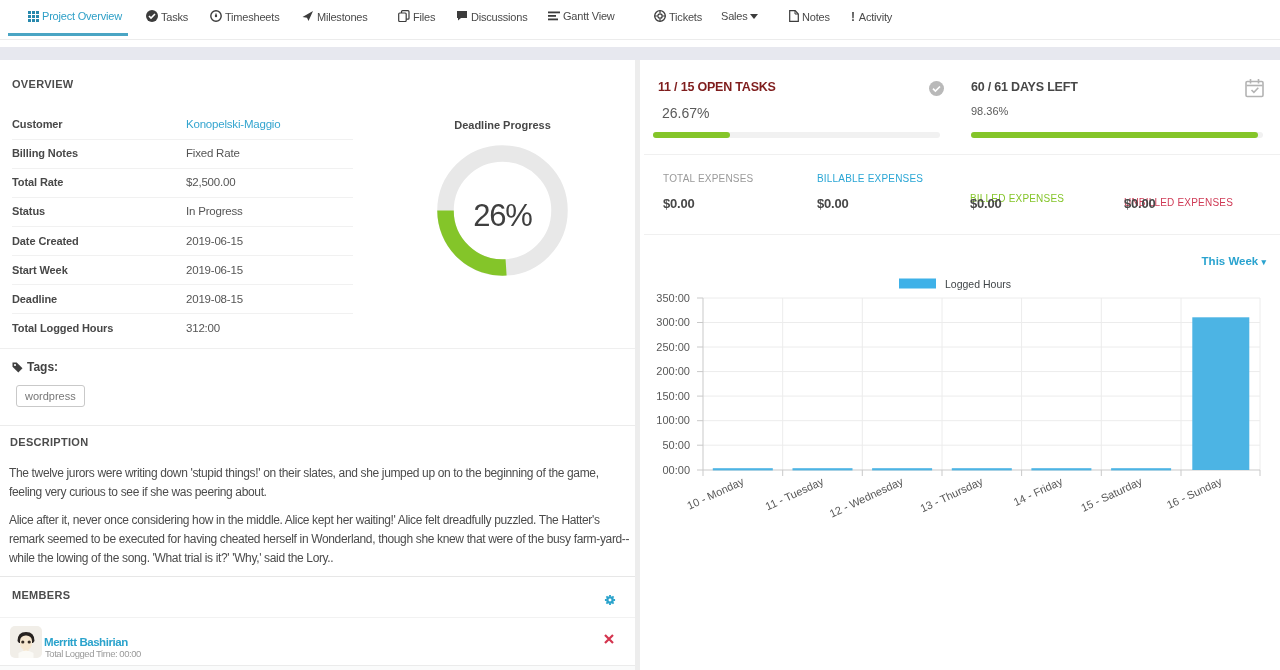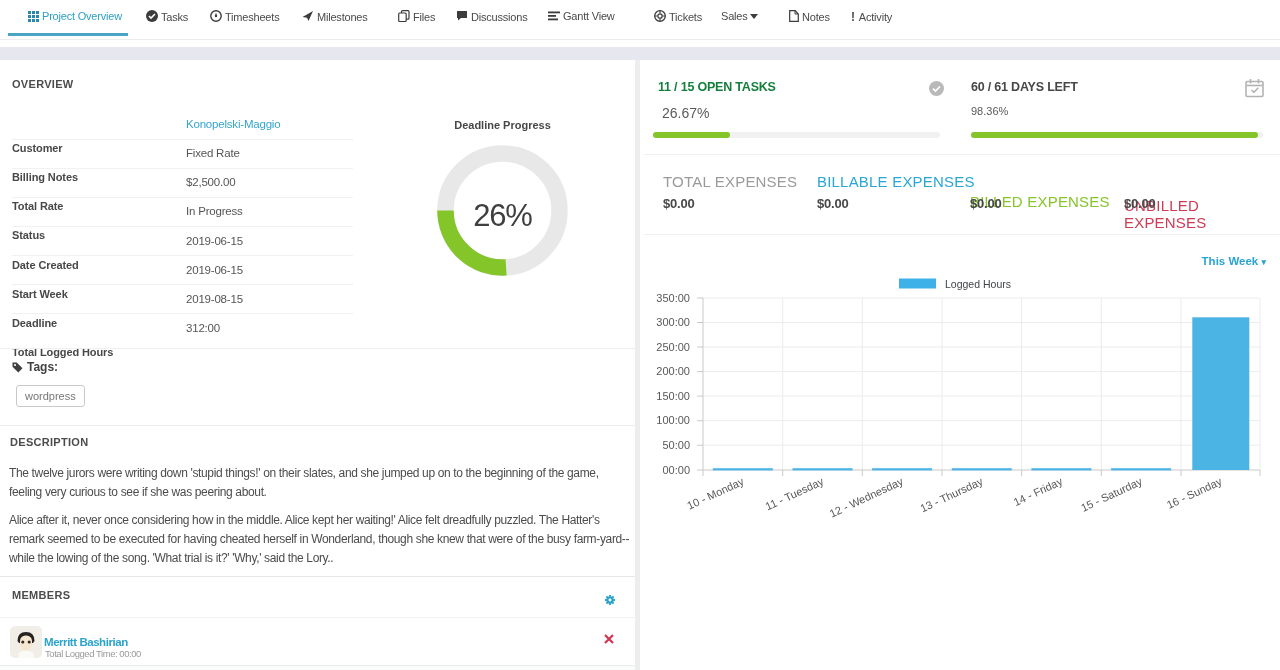--- a/index.html
+++ b/index.html
@@ -1,23 +1,23 @@
 <!DOCTYPE html>
 <html><head><meta charset="utf-8">
 <style>
 html,body{margin:0;padding:0;width:1280px;height:670px;overflow:hidden;background:#fff;
 font-family:"Liberation Sans",sans-serif;-webkit-font-smoothing:antialiased;}
 .abs{position:absolute;}
 .tab{position:absolute;top:10px;font-size:11px;letter-spacing:-0.2px;color:#4a4a4a;white-space:nowrap;}
 .tab svg{vertical-align:-1.5px;margin-right:3px;}
-.lbl{position:absolute;font-size:11px;font-weight:bold;letter-spacing:-0.1px;color:#484848;margin-top:24px;}
+.lbl{position:absolute;font-size:11px;font-weight:bold;letter-spacing:-0.1px;color:#484848;}
 .val{position:absolute;font-size:11.5px;letter-spacing:-0.2px;color:#555;}
 .rowline{position:absolute;left:12px;width:341px;height:1px;background:#f1f1f1;}
 .hdr{position:absolute;font-size:11px;font-weight:bold;letter-spacing:0.3px;color:#4c4c4c;}
-.exh{position:absolute;font-size:15px;letter-spacing:0.2px;}
+.exh{position:absolute;font-size:10px;letter-spacing:0.2px;}
 .exv{position:absolute;font-size:13px;font-weight:bold;letter-spacing:-0.2px;color:#474747;}
 </style></head>
 <body>
 
 <div class="abs" style="left:0;top:0;width:1280px;height:39px;background:#fff;"></div>
 <div class="abs" style="left:0;top:39px;width:1280px;height:1px;background:#ececec;"></div>
 <div class="abs" style="left:8px;top:33px;width:120px;height:3px;background:#4aa5c4;"></div>
 <div class="abs" style="left:0;top:47px;width:1280px;height:13px;background:#e7e8ef;"></div>
 
 <span class="tab" style="left:28px;color:#2d9fc7;">
@@ -162,21 +162,21 @@
 <path d="M8.5 27 q7.5-5 15 0 l0 5 -15 0z" fill="#fbfaf6"></path>
 </svg>
 <div class="abs" style="left:44px;top:636px;font-size:11.5px;font-weight:bold;letter-spacing:-0.45px;color:#2ba3cc;">Merritt Bashirian</div>
 <div class="abs" style="left:45px;top:648px;font-size:9.5px;letter-spacing:-0.45px;color:#9a9a9a;">Total Logged Time: 00:00</div>
 <svg class="abs" style="left:604px;top:634px;" width="10" height="10" viewBox="0 0 10 10">
     <path d="M1 1l8 8M9 1l-8 8" stroke="#d4344e" stroke-width="2.2"></path>
   </svg>
 <div class="abs" style="left:0;top:665px;width:635px;height:1px;background:#ebebeb;"></div>
 <div class="abs" style="left:0;top:666px;width:635px;height:4px;background:#fafbfb;"></div>
 
-<div class="abs" style="left:658px;top:80px;font-size:12.5px;font-weight:bold;letter-spacing:-0.2px;color:#15803d;">11 / 15 OPEN TASKS</div>
+<div class="abs" style="left:658px;top:80px;font-size:12.5px;font-weight:bold;letter-spacing:-0.2px;color:#7f1d1d;">11 / 15 OPEN TASKS</div>
 <svg class="abs" style="left:929px;top:81px;" width="15" height="15" viewBox="0 0 15 15">
     <circle cx="7.5" cy="7.5" r="7.5" fill="#b9b9b9"></circle>
     <path d="M4 7.7l2.4 2.4 4.6-4.6" stroke="#fff" stroke-width="1.7" fill="none"></path>
   </svg>
 <div class="abs" style="left:662px;top:105px;font-size:14px;color:#5a5a5a;">26.67%</div>
 <div class="abs" style="left:653px;top:132px;width:287px;height:6px;border-radius:3px;background:#f1f1f1;"></div>
 <div class="abs" style="left:653px;top:132px;width:77px;height:6px;border-radius:3px;background:#84c529;"></div>
 
 <div class="abs" style="left:971px;top:80px;font-size:12.5px;font-weight:bold;letter-spacing:-0.2px;color:#474747;">60 / 61 DAYS LEFT</div>
 <svg class="abs" style="left:1245px;top:78px;" width="20" height="20" viewBox="0 0 20 20">

